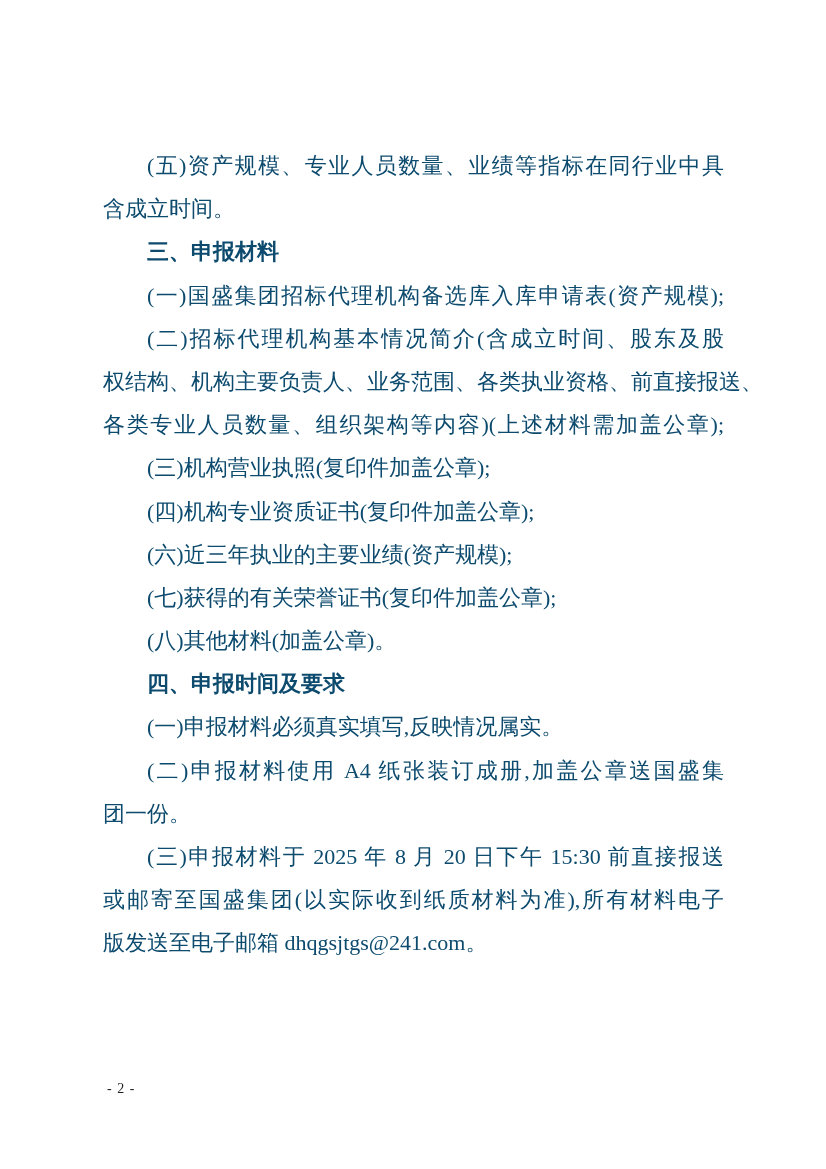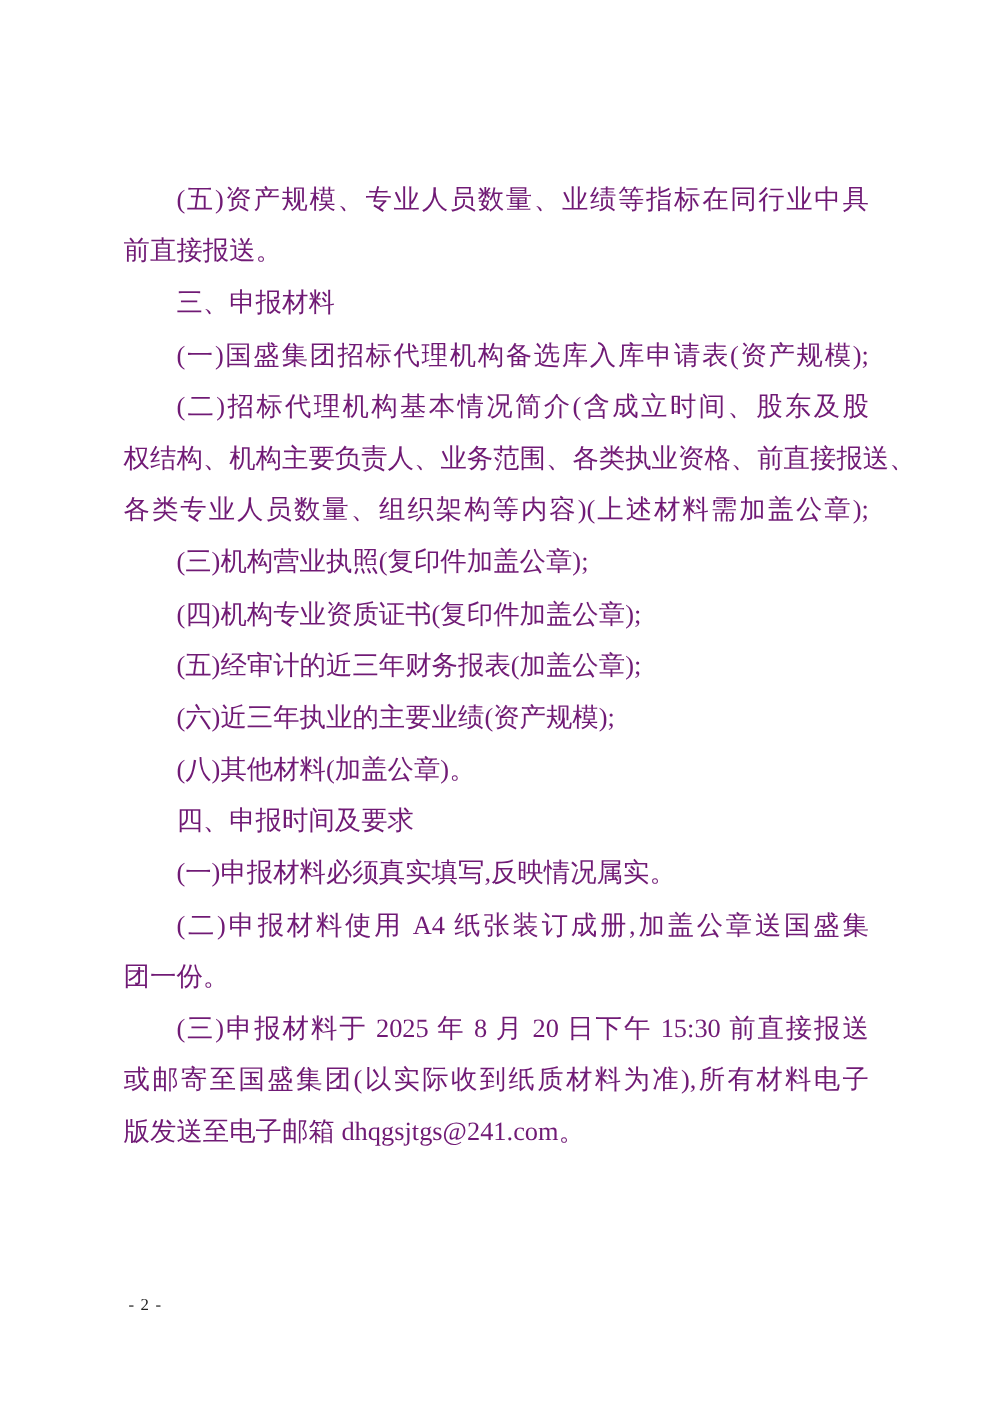--- a/index.html
+++ b/index.html
@@ -17,68 +17,68 @@
   .doc-page {
     position: absolute;
     inset: 0;
     background: #ffffff;
   }
   .doc-lines {
     position: absolute;
     left: 103px;
     top: 144px;
     width: 621px;
-    color: #701a75;
+    color: #0c4a6e;
   }
   .line {
     font-size: 22px;
     line-height: 43.2px;
     height: 43.2px;
     white-space: nowrap;
     font-family: "Liberation Serif", "DejaVu Serif", serif;
     font-weight: 400;
   }
   .line.indent {
     padding-left: 44px; 
   }
   .line.justify {
     text-align: justify;
     text-align-last: justify;
   }
   .line.heading {
     font-family: "Liberation Sans", "DejaVu Sans", sans-serif;
-    font-weight: 400;
+    font-weight: 700;
   }
   .footer-page-number {
     position: absolute;
     left: 107px;
     top: 1080px;
     font-size: 14px;
     line-height: 18px;
     color: #1f1f1f;
     font-family: "Liberation Serif", "DejaVu Serif", serif;
     letter-spacing: 1px;
   }
 </style>
 </head>
 <body>
 
 <div class="doc-page">
   <div class="doc-lines">
       <div class="line body indent justify">(五)资产规模、专业人员数量、业绩等指标在同行业中具</div>
-      <div class="line body">前直接报送。</div>
+      <div class="line body">含成立时间。</div>
       <div class="line heading indent">三、申报材料</div>
       <div class="line body indent justify">(一)国盛集团招标代理机构备选库入库申请表(资产规模);</div>
       <div class="line body indent justify">(二)招标代理机构基本情况简介(含成立时间、股东及股</div>
       <div class="line body justify">权结构、机构主要负责人、业务范围、各类执业资格、前直接报送、</div>
       <div class="line body justify">各类专业人员数量、组织架构等内容)(上述材料需加盖公章);</div>
       <div class="line body indent">(三)机构营业执照(复印件加盖公章);</div>
       <div class="line body indent">(四)机构专业资质证书(复印件加盖公章);</div>
-      <div class="line body indent">(五)经审计的近三年财务报表(加盖公章);</div>
       <div class="line body indent">(六)近三年执业的主要业绩(资产规模);</div>
+      <div class="line body indent">(七)获得的有关荣誉证书(复印件加盖公章);</div>
       <div class="line body indent">(八)其他材料(加盖公章)。</div>
       <div class="line heading indent">四、申报时间及要求</div>
       <div class="line body indent">(一)申报材料必须真实填写,反映情况属实。</div>
       <div class="line body indent justify">(二)申报材料使用 A4 纸张装订成册,加盖公章送国盛集</div>
       <div class="line body">团一份。</div>
       <div class="line body indent justify">(三)申报材料于 2025 年 8 月 20 日下午 15:30 前直接报送</div>
       <div class="line body justify">或邮寄至国盛集团(以实际收到纸质材料为准),所有材料电子</div>
       <div class="line body">版发送至电子邮箱 dhqgsjtgs@241.com。</div>
     </div>
   <div class="footer-page-number">- 2 -</div>

